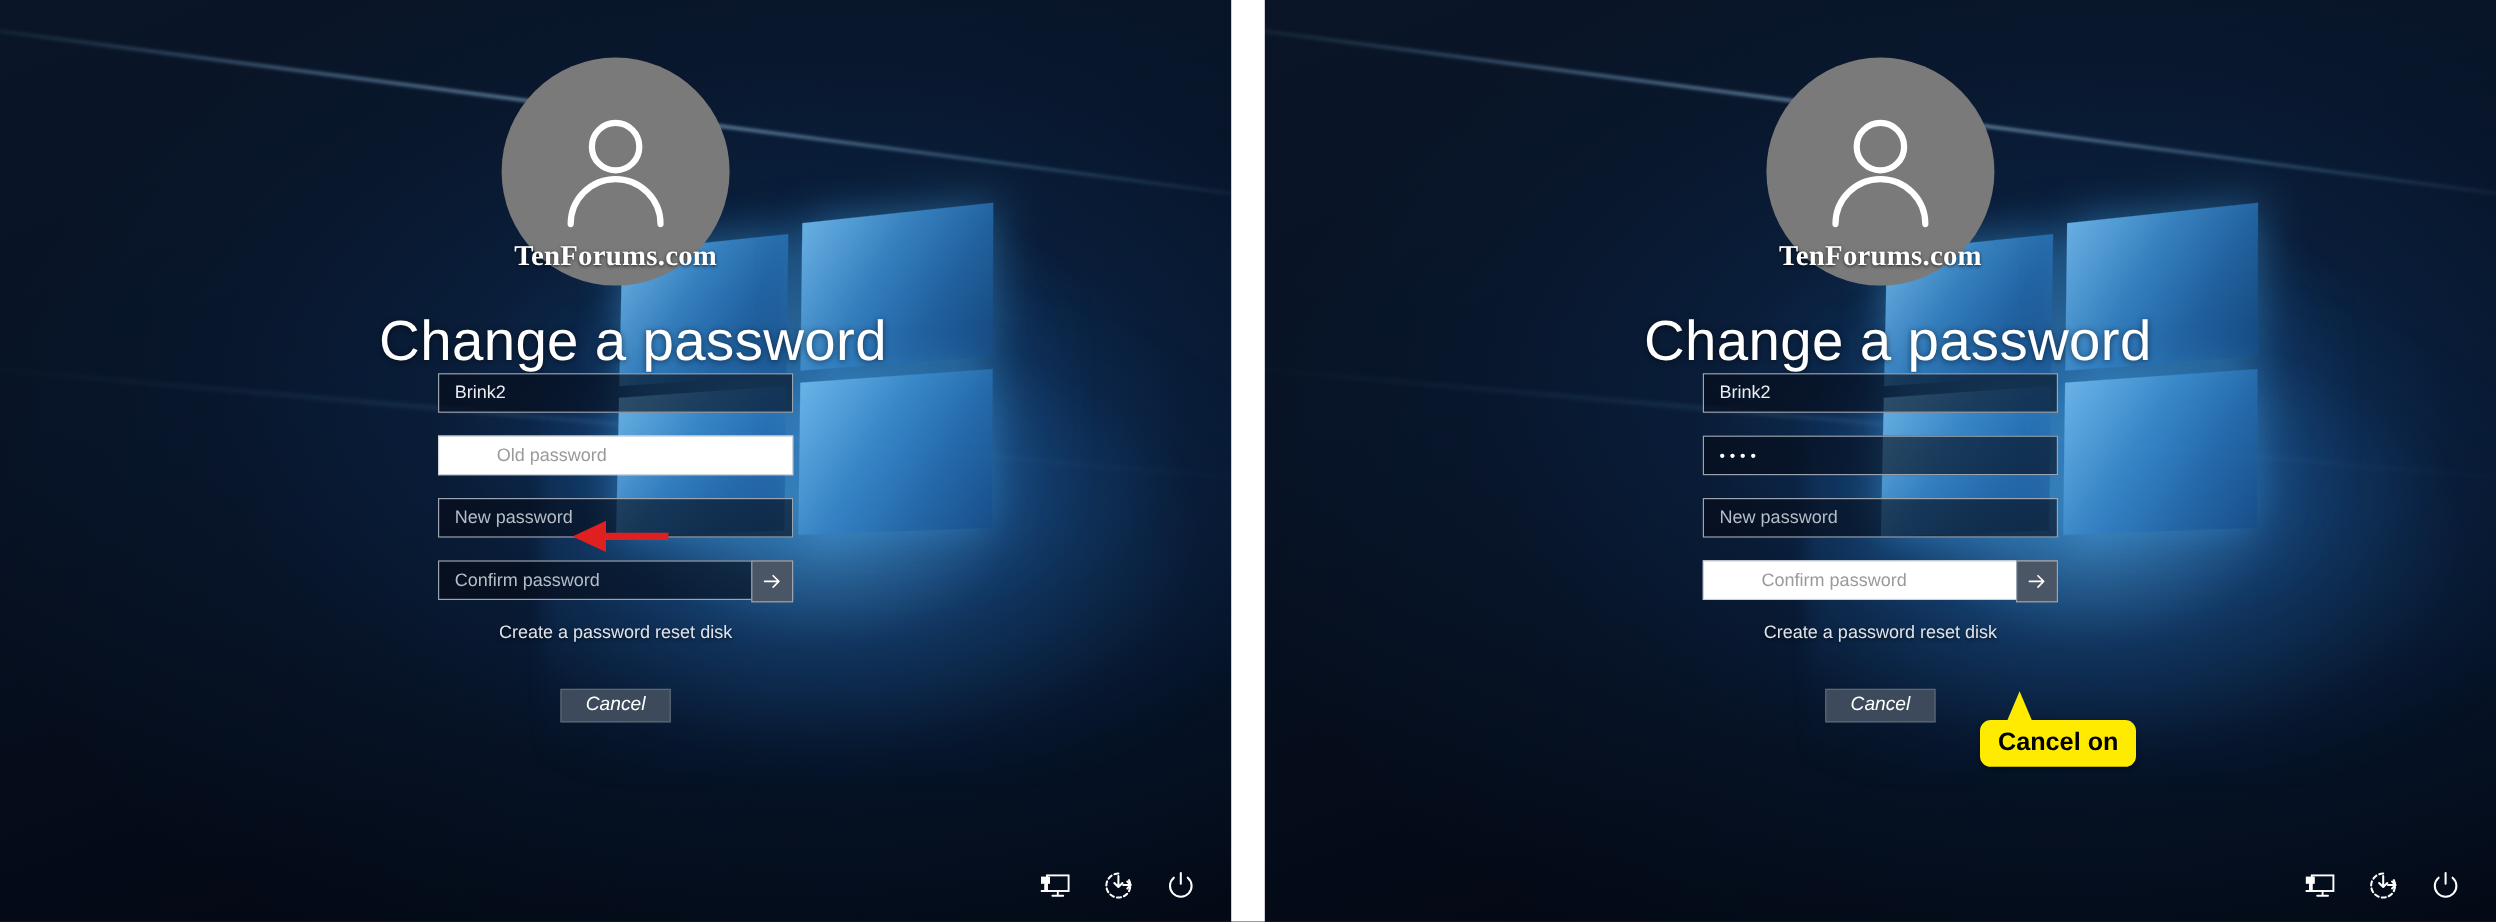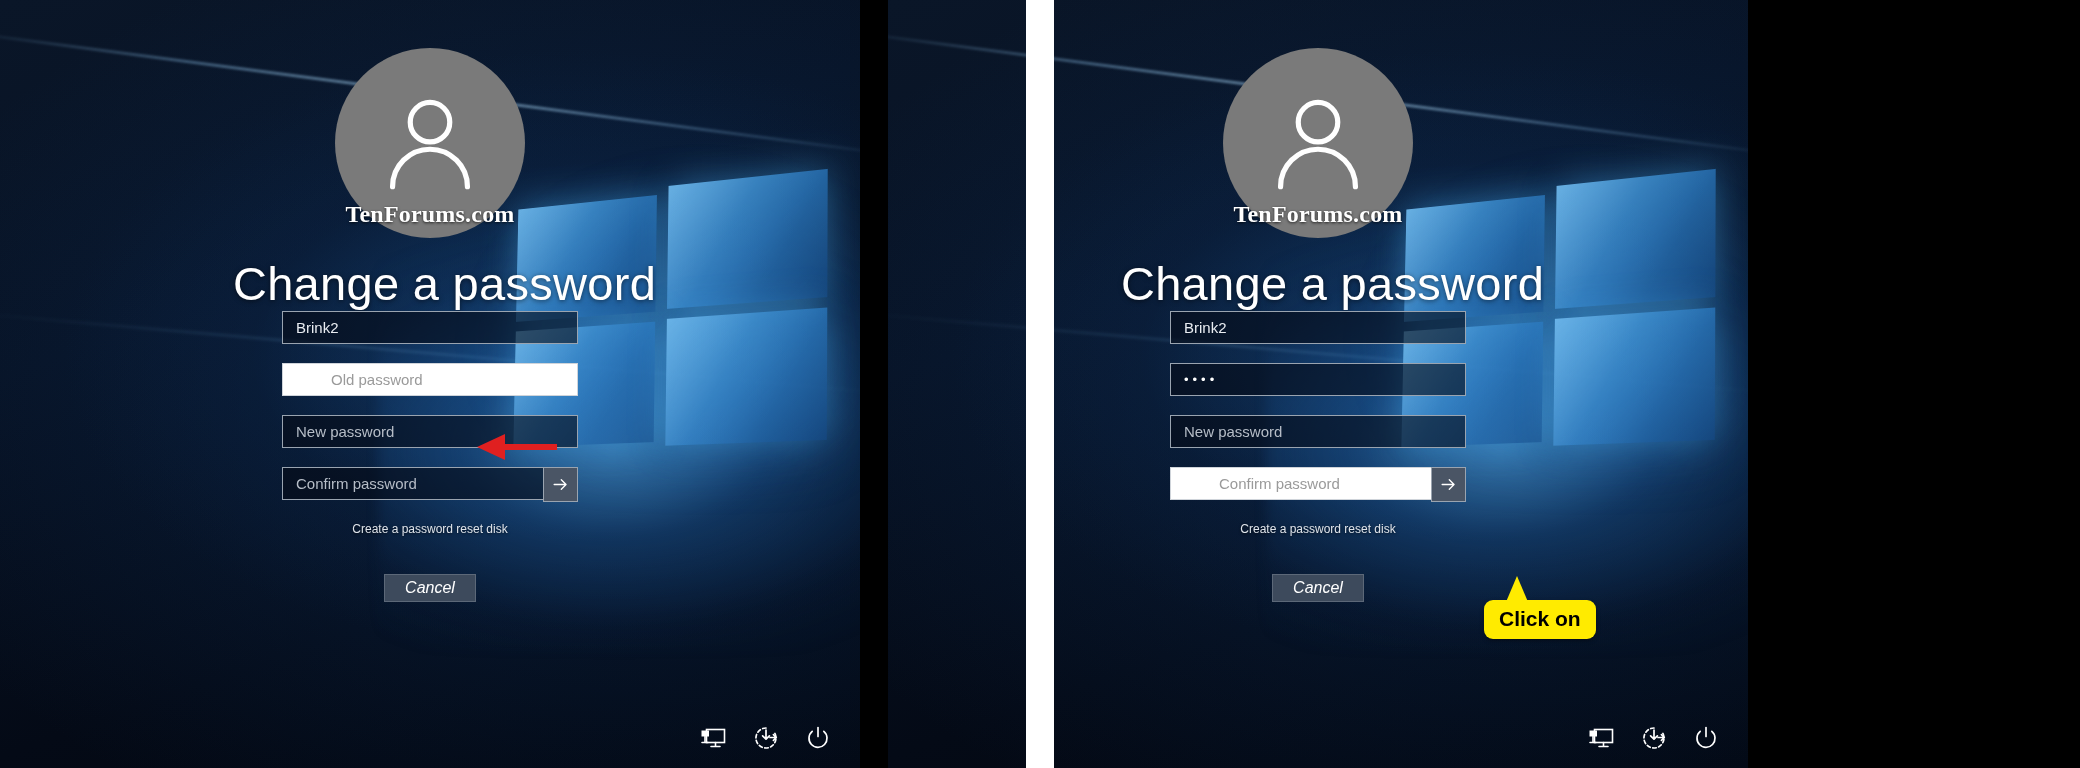--- a/index.html
+++ b/index.html
@@ -10,21 +10,21 @@
     overflow:hidden;
   }
   .stage { position:relative; width:2080px; height:768px; display:flex; }
 
   .divider {
     position:absolute; left:1026px; top:0; width:28px; height:768px;
     background:#ffffff; z-index:50;
   }
 
   .panel {
-    position:relative; width:860px; height:768px; overflow:hidden;
+    position:relative; width:1026px; height:768px; overflow:hidden;
     background:#6d28d9;
   }
   .panel.right { margin-left:28px; }
 
   
   .wall { position:absolute; inset:0; overflow:hidden; }
   .wall-base {
     position:absolute; inset:0;
     background:
       radial-gradient(ellipse 700px 420px at 66% 46%, rgba(28,92,160,0.55) 0%, rgba(12,40,78,0.25) 45%, rgba(4,10,22,0) 72%),
@@ -130,21 +130,21 @@
     position:absolute; right:-1px; top:-1px;
     width:35px; height:35px;
     background:#4a5565; border:1px solid #9aa4b0;
     display:flex; align-items:center; justify-content:center;
     cursor:pointer;
   }
   .gobtn svg { width:19px; height:19px; display:block; }
 
   .reset-link {
     margin-top:2px;
-    color:#dfe4ea; font-size:12px;
+    color:#dfe4ea; font-size:15px;
     text-shadow:0 1px 3px rgba(0,0,0,0.6);
     cursor:pointer;
   }
 
   .cancel-btn {
     margin-top:37px;
     width:92px; height:28px;
     background:#3d4a5c; border:1px solid #5c6878;
     color:#ffffff; font-size:16px;
     display:flex; align-items:center; justify-content:center;
@@ -328,21 +328,21 @@
         <div style="text-align:center;">
           <span class="reset-link">Create a password reset disk</span>
         </div>
       </div>
 
       <div class="cancel-btn">Cancel</div>
     </div>
 
     <div class="callout" style="left:596px; top:600px;">
       <div class="tail"></div>
-      <div class="bubble">Click on</div>
+      <div class="bubble">Cancel on</div>
     </div>
 
     <div class="sysicons">
       <svg viewBox="0 0 28 28">
         <rect x="6.5" y="5.5" width="18" height="13" fill="none" stroke="#ffffff" stroke-width="1.6"></rect>
         <path d="M15.5 18.5 v4 M11 22.5 h9" fill="none" stroke="#ffffff" stroke-width="1.6" stroke-linecap="round"></path>
         <rect x="1.5" y="6.5" width="7.5" height="6" fill="#ffffff"></rect>
         <path d="M5 12.5 v6 M2 18.5 h6" fill="none" stroke="#ffffff" stroke-width="1.6" stroke-linecap="round"></path>
       </svg>
       <svg viewBox="0 0 28 28">

